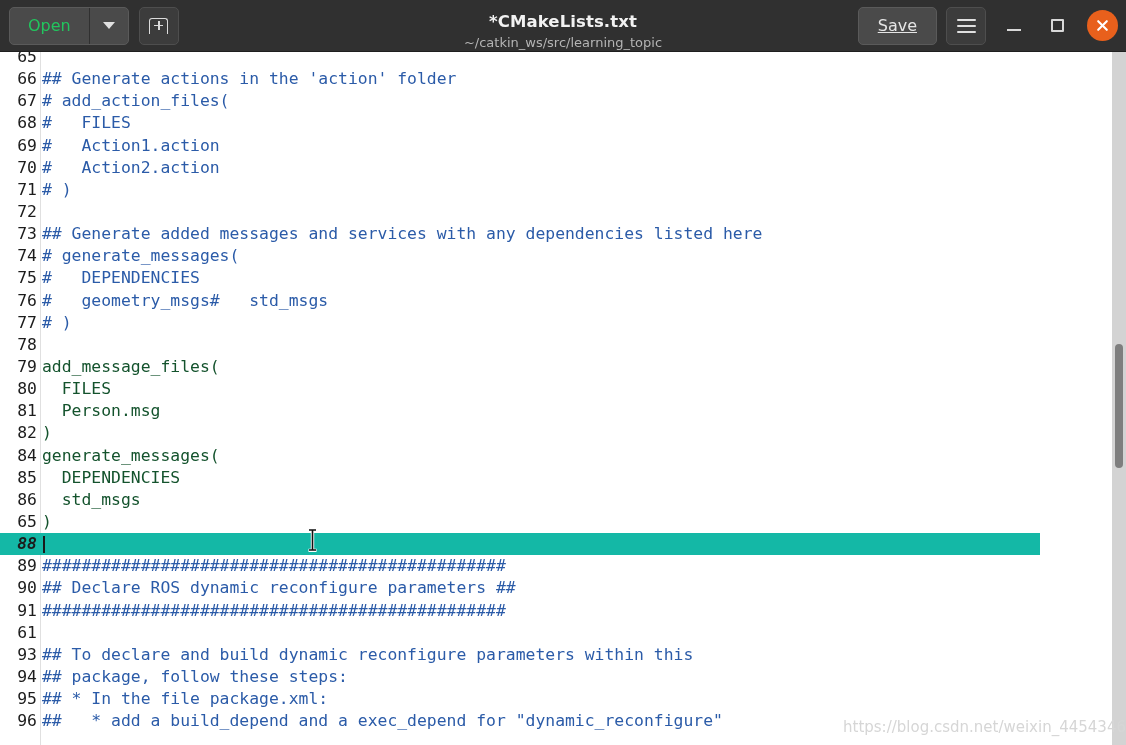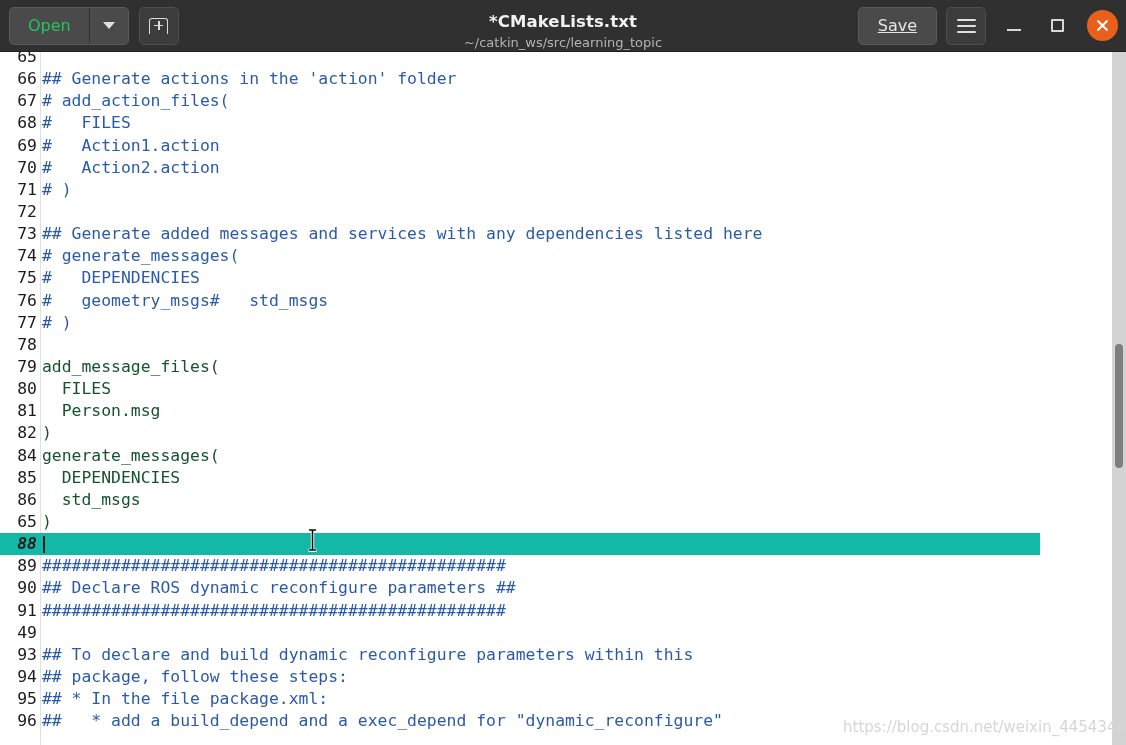--- a/index.html
+++ b/index.html
@@ -425,21 +425,21 @@
         <div class="line"><span class="ln">81</span><span class="txt">  Person.msg</span></div>
         <div class="line"><span class="ln">82</span><span class="txt">)</span></div>
         <div class="line"><span class="ln">84</span><span class="txt">generate_messages(</span></div>
         <div class="line"><span class="ln">85</span><span class="txt">  DEPENDENCIES</span></div>
         <div class="line"><span class="ln">86</span><span class="txt">  std_msgs</span></div>
         <div class="line"><span class="ln">65</span><span class="txt">)</span></div>
         <div class="line current"><span class="ln">88</span><span class="txt"></span><span id="caret"></span></div>
         <div class="line comment"><span class="ln">89</span><span class="txt">###############################################</span></div>
         <div class="line comment"><span class="ln">90</span><span class="txt">## Declare ROS dynamic reconfigure parameters ##</span></div>
         <div class="line comment"><span class="ln">91</span><span class="txt">###############################################</span></div>
-        <div class="line"><span class="ln">49</span><span class="txt"></span></div>
+        <div class="line"><span class="ln">61</span><span class="txt"></span></div>
         <div class="line comment"><span class="ln">93</span><span class="txt">## To declare and build dynamic reconfigure parameters within this</span></div>
         <div class="line comment"><span class="ln">94</span><span class="txt">## package, follow these steps:</span></div>
         <div class="line comment"><span class="ln">95</span><span class="txt">## * In the file package.xml:</span></div>
         <div class="line comment"><span class="ln">96</span><span class="txt">##   * add a build_depend and a exec_depend for "dynamic_reconfigure"</span></div>
       </div>
   </div>
 
   <div id="scroll-trough">
     <div id="scroll-thumb" style="top: 292px; height: 124px;"></div>
   </div>

